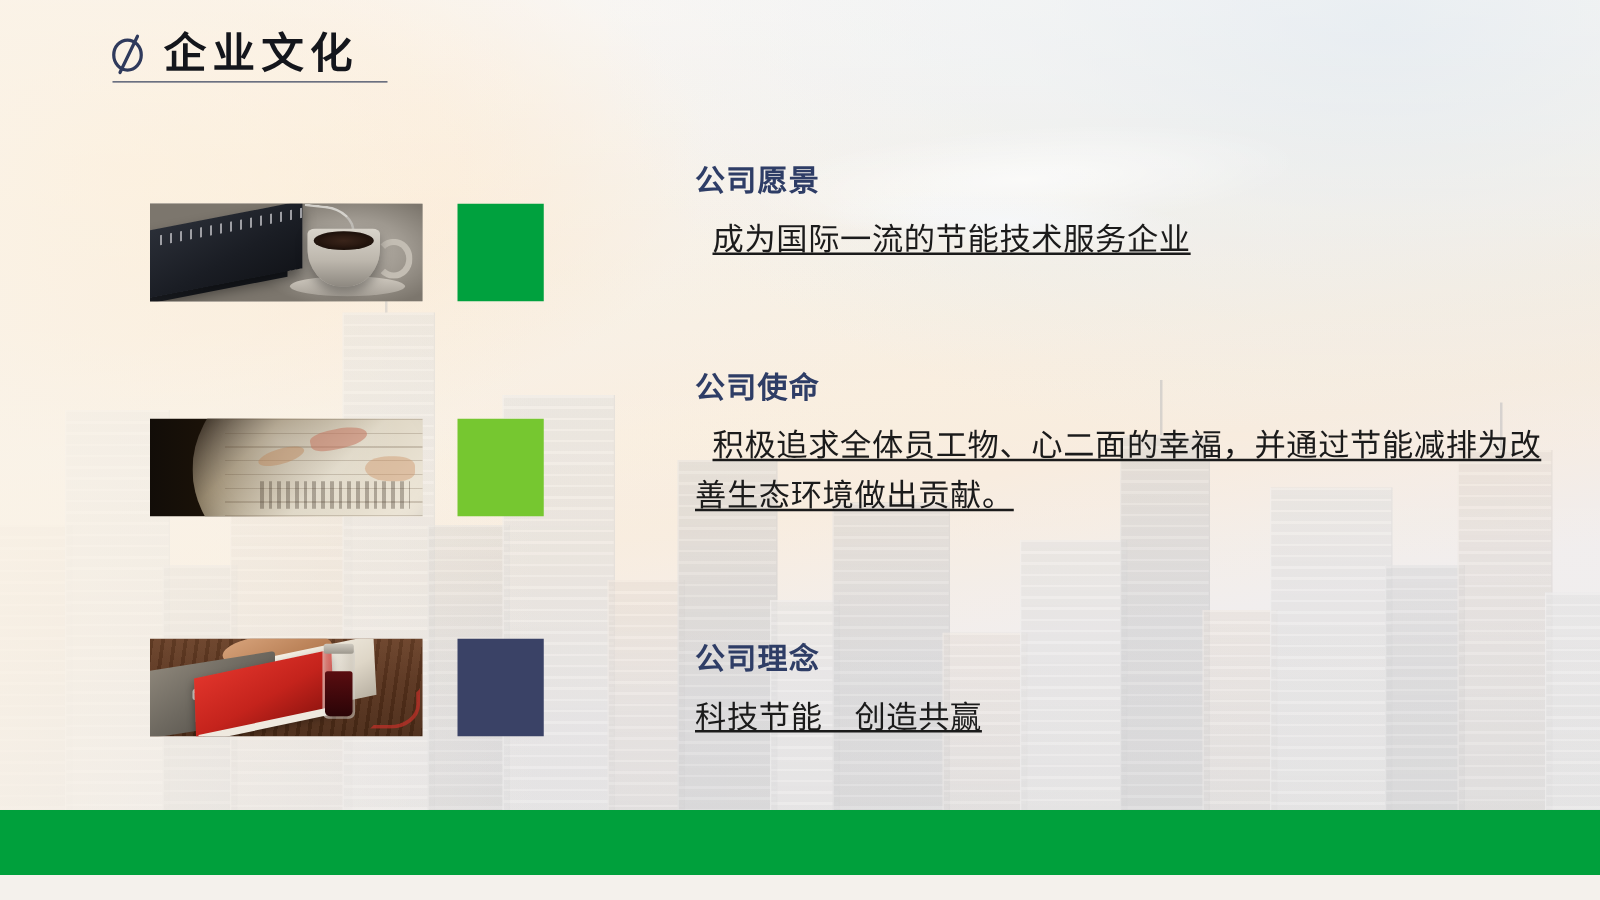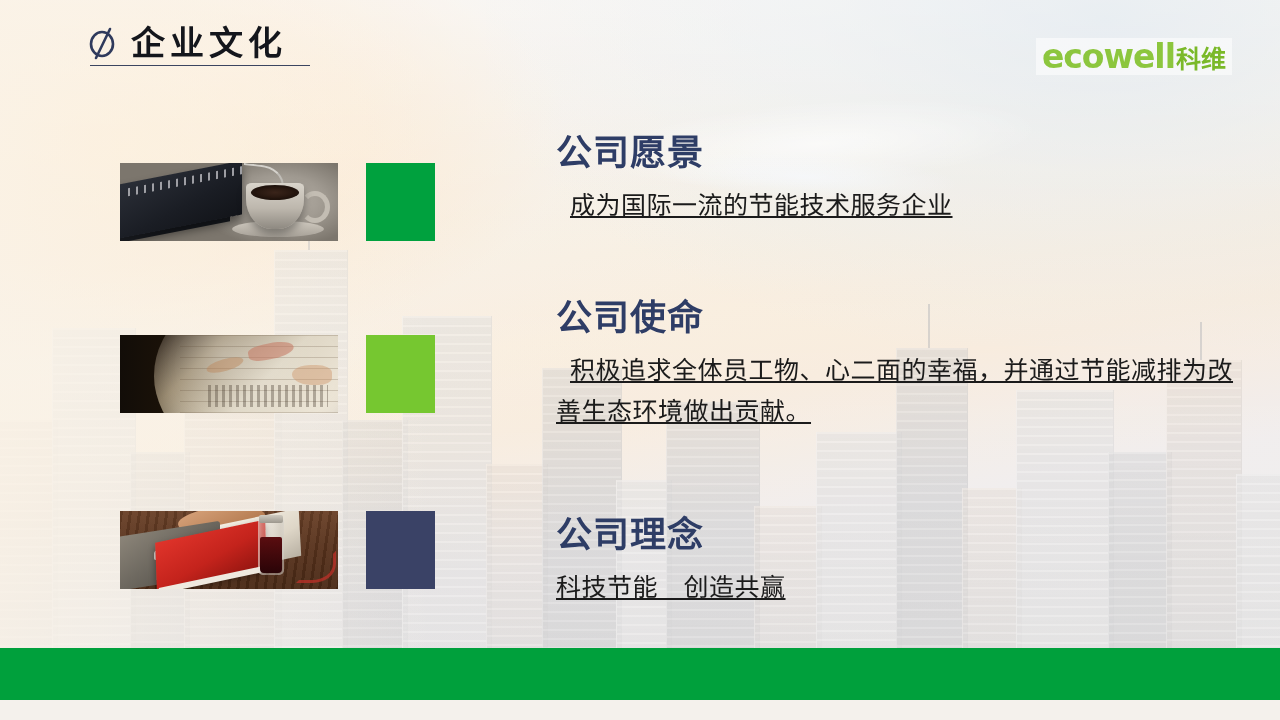--- a/index.html
+++ b/index.html
@@ -425,21 +425,21 @@
   
   .content {
     position: absolute;
     left: 556px;
     top: 0;
     width: 700px;
     height: 640px;
   }
   .entry { position: absolute; }
   .entry-head {
-    font-size: 36px;
+    font-size: 24px;
     font-weight: 700;
     color: #2e3d66;
     letter-spacing: 1px;
     line-height: 1.2;
     margin: 0 0 12px 0;
   }
   .entry-body {
     font-size: 25px;
     color: #1b1b1b;
     line-height: 1.62;
@@ -596,21 +596,17 @@
       <p class="entry-body indent">积极追求全体员工物、心二面的幸福，并通过节能减排为改善生态环境做出贡献。</p>
     </div>
 
     <div class="entry" style="top:513px; left:0;">
       <h2 class="entry-head">公司理念</h2>
       <p class="entry-body">科技节能　创造共赢</p>
     </div>
 
   </div>
 
-  <div class="logo">
-    <span class="logo-en">ecowell</span>
-    <span class="logo-cn">科维</span>
-  </div>
 
   <div class="footer-bar"></div>
   <div class="footer-strip"></div>
 
 </div>
 
 </body></html>

